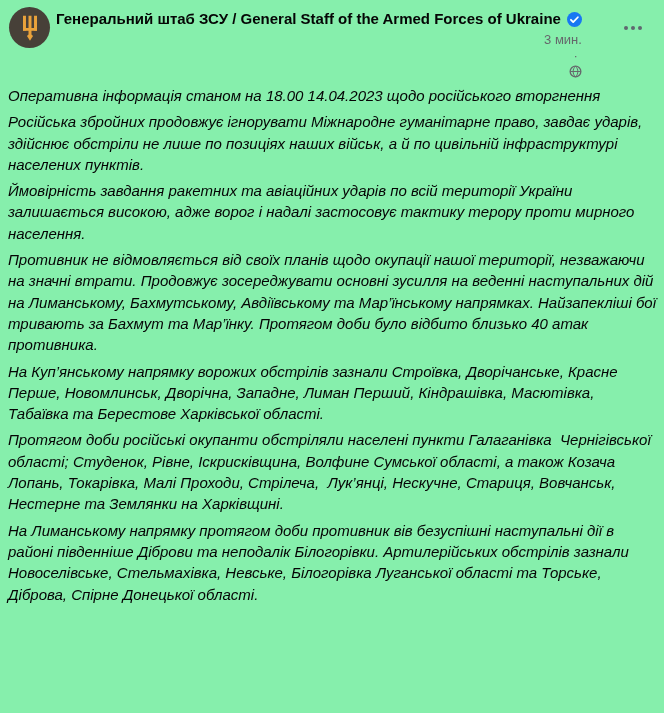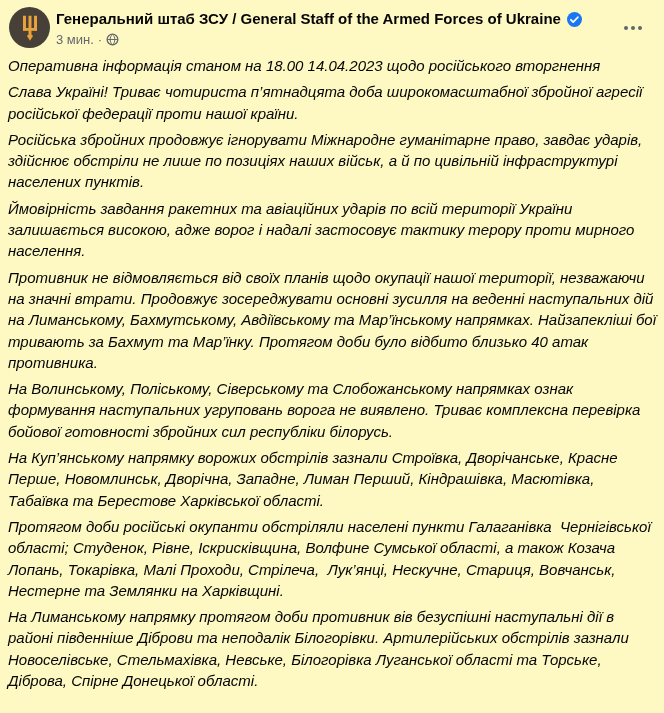--- a/index.html
+++ b/index.html
@@ -12,21 +12,21 @@
     height: 713px;
     overflow: hidden;
     font-family: "Liberation Sans", "DejaVu Sans", sans-serif;
     color: #050505;
   }
   .post {
     width: 664px;
     height: 713px;
     display: flex;
     flex-direction: column;
-    background: #fef9c3;
+    background: #86efac;
     box-sizing: border-box;
   }
   
   .post-header {
     display: flex;
     align-items: flex-start;
     padding: 7px 14px 0 9px;
   }
   .avatar {
     width: 41px;
@@ -56,25 +56,26 @@
     cursor: pointer;
     white-space: nowrap;
   }
   .verified-badge {
     margin-left: 6px;
     flex: 0 0 auto;
     display: inline-flex;
   }
   .sub-row {
     display: flex;
-    align-items: flex-start;
+    align-items: flex-end;
     margin-top: 3px;
     font-size: 13px;
     line-height: 16px;
     color: #65676B;
+    flex-direction: column;
   }
   .sub-row .sep {
     margin: 0 4px;
   }
   .timestamp { cursor: pointer; }
   .globe-icon { display: inline-flex; margin-top: 1px; }
   .more-btn {
     margin-left: auto;
     margin-top: 13px;
     border: none;
@@ -151,23 +152,21 @@
     <button class="more-btn" aria-label="More options">
       <span class="dot"></span>
       <span class="dot"></span>
       <span class="dot"></span>
     </button>
 
   </div>
 
   <div class="post-content">
     <p>Оперативна інформація станом на 18.00 14.04.2023 щодо російського вторгнення</p>
-    <p>Слава Україні! Триває чотириста п’ятнадцята доба широкомасштабної збройної агресії російської федерації проти нашої країни.</p>
     <p>Російська збройних продовжує ігнорувати Міжнародне гуманітарне право, завдає ударів, здійснює обстріли не лише по позиціях наших військ, а й по цивільній інфраструктурі населених пунктів.</p>
     <p>Ймовірність завдання ракетних та авіаційних ударів по всій території України залишається високою, адже ворог і надалі застосовує тактику терору проти мирного населення.</p>
     <p>Противник не відмовляється від своїх планів щодо окупації нашої території, незважаючи на значні втрати. Продовжує зосереджувати основні зусилля на веденні наступальних дій на Лиманському, Бахмутському, Авдіївському та Мар’їнському напрямках. Найзапекліші бої тривають за Бахмут та Мар’їнку. Протягом доби було відбито близько 40 атак противника.</p>
-    <p>На Волинському, Поліському, Сіверському та Слобожанському напрямках ознак формування наступальних угруповань ворога не виявлено. Триває комплексна перевірка бойової готовності збройних сил республіки білорусь.</p>
     <p>На Куп’янському напрямку ворожих обстрілів зазнали Строївка, Дворічанське, Красне Перше, Новомлинськ, Дворічна, Западне, Лиман Перший, Кіндрашівка, Масютівка, Табаївка та Берестове Харківської області.</p>
     <p>Протягом доби російські окупанти обстріляли населені пункти Галаганівка  Чернігівської області; Студенок, Рівне, Іскрисківщина, Волфине Сумської області, а також Козача Лопань, Токарівка, Малі Проходи, Стрілеча,  Лук’янці, Нескучне, Стариця, Вовчанськ, Нестерне та Землянки на Харківщині.</p>
     <p>На Лиманському напрямку протягом доби противник вів безуспішні наступальні дії в районі південніше Діброви та неподалік Білогорівки. Артилерійських обстрілів зазнали Новоселівське, Стельмахівка, Невське, Білогорівка Луганської області та Торське, Діброва, Спірне Донецької області.</p>
   </div>
 
 </div>
 
 </body></html>

